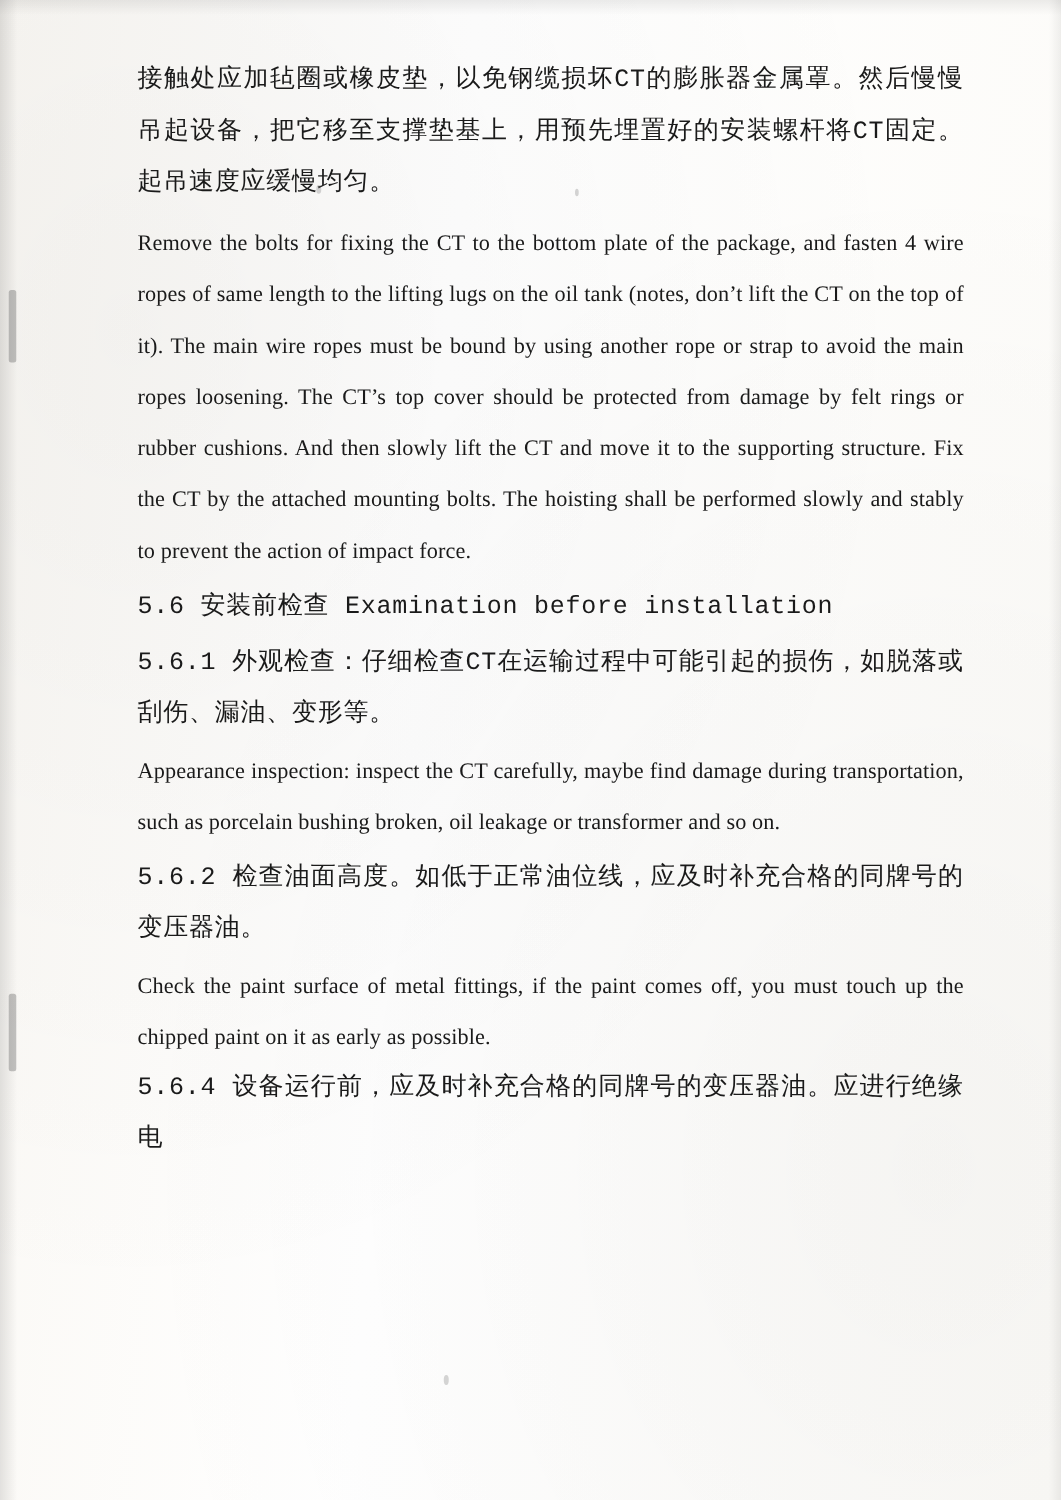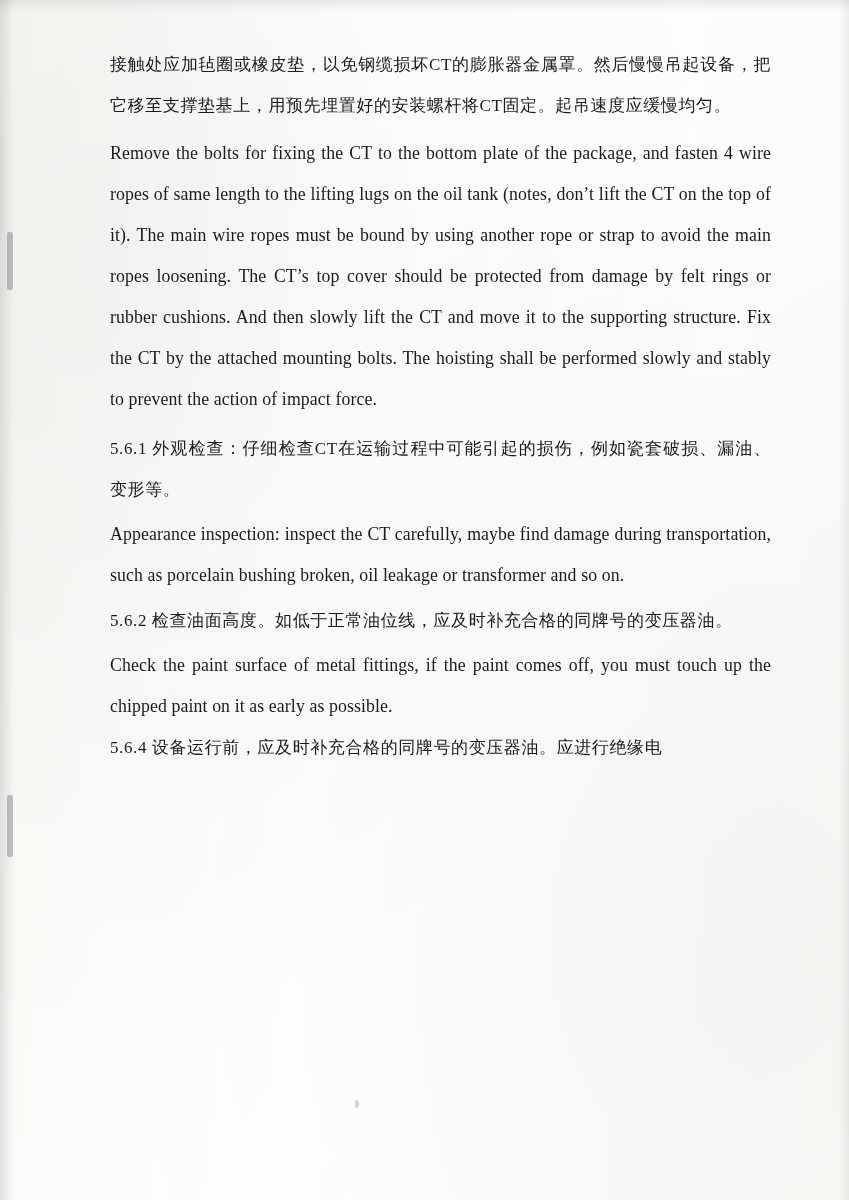--- a/index.html
+++ b/index.html
@@ -76,23 +76,23 @@
   }
   p {
     margin: 0 0 0 0;
     font-size: 17.4px;
     line-height: 41px;
     text-align: justify;
     text-justify: inter-character;
     letter-spacing: 0.1px;
   }
   p.cjk {
-    font-family: Liberation Serif, serif;
+    font-family: Liberation Mono, monospace;
     letter-spacing: 0.6px;
-    font-size: 17px;
+    font-size: 20px;
   }
   p.latin {
     font-family: Liberation Serif, serif;
     font-size: 17.8px;
   }
   .gap-sm { height: 4px; }
   .gap-md { height: 7px; }
 
   .footer {
     position: absolute;
@@ -129,23 +129,24 @@
   <div class="speck" style="left:355px; top:1100px; width:4px; height:8px;"></div>
 
   <div class="content">
 
     <p class="cjk">接触处应加毡圈或橡皮垫，以免钢缆损坏CT的膨胀器金属罩。然后慢慢吊起设备，把它移至支撑垫基上，用预先埋置好的安装螺杆将CT固定。起吊速度应缓慢均匀。</p>
     <div class="gap-md"></div>
 
     <p class="latin">Remove the bolts for fixing the CT to the bottom plate of the package, and fasten 4 wire ropes of same length to the lifting lugs on the oil tank (notes, don’t lift the CT on the top of it). The main wire ropes must be bound by using another rope or strap to avoid the main ropes loosening. The CT’s top cover should be protected from damage by felt rings or rubber cushions. And then slowly lift the CT and move it to the supporting structure. Fix the CT by the attached mounting bolts. The hoisting shall be performed slowly and stably to prevent the action of impact force.</p>
     <div class="gap-sm"></div>
 
+    <p class="cjk">5.6 安装前检查 Examination before installation</p>
     <div class="gap-sm"></div>
 
-    <p class="cjk">5.6.1 外观检查：仔细检查CT在运输过程中可能引起的损伤，例如瓷套破损、漏油、变形等。</p>
+    <p class="cjk">5.6.1 外观检查：仔细检查CT在运输过程中可能引起的损伤，如脱落或刮伤、漏油、变形等。</p>
     <div class="gap-sm"></div>
 
     <p class="latin">Appearance inspection: inspect the CT carefully, maybe find damage during transportation, such as porcelain bushing broken, oil leakage or transformer and so on.</p>
     <div class="gap-sm"></div>
 
     <p class="cjk">5.6.2 检查油面高度。如低于正常油位线，应及时补充合格的同牌号的变压器油。</p>
 
     <div class="gap-sm"></div>
 
 

